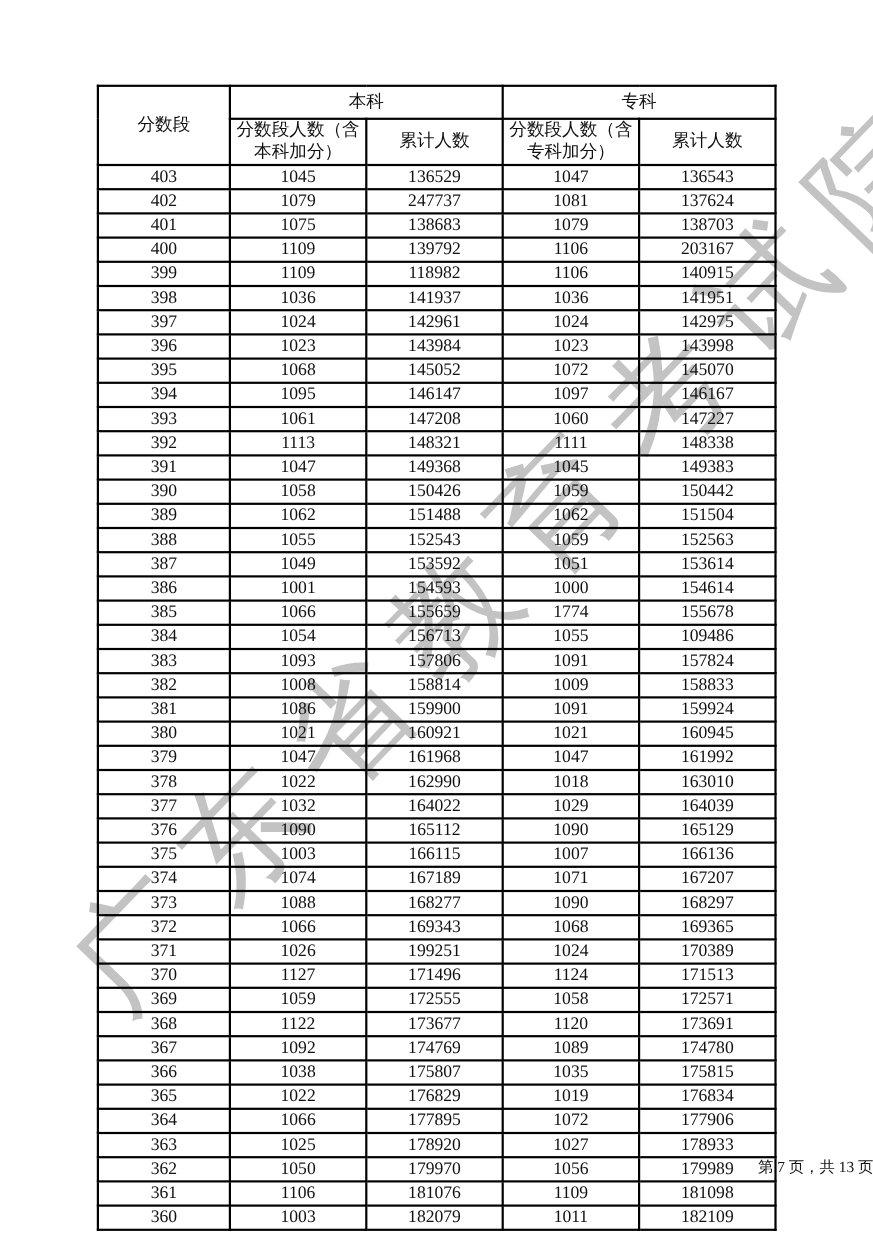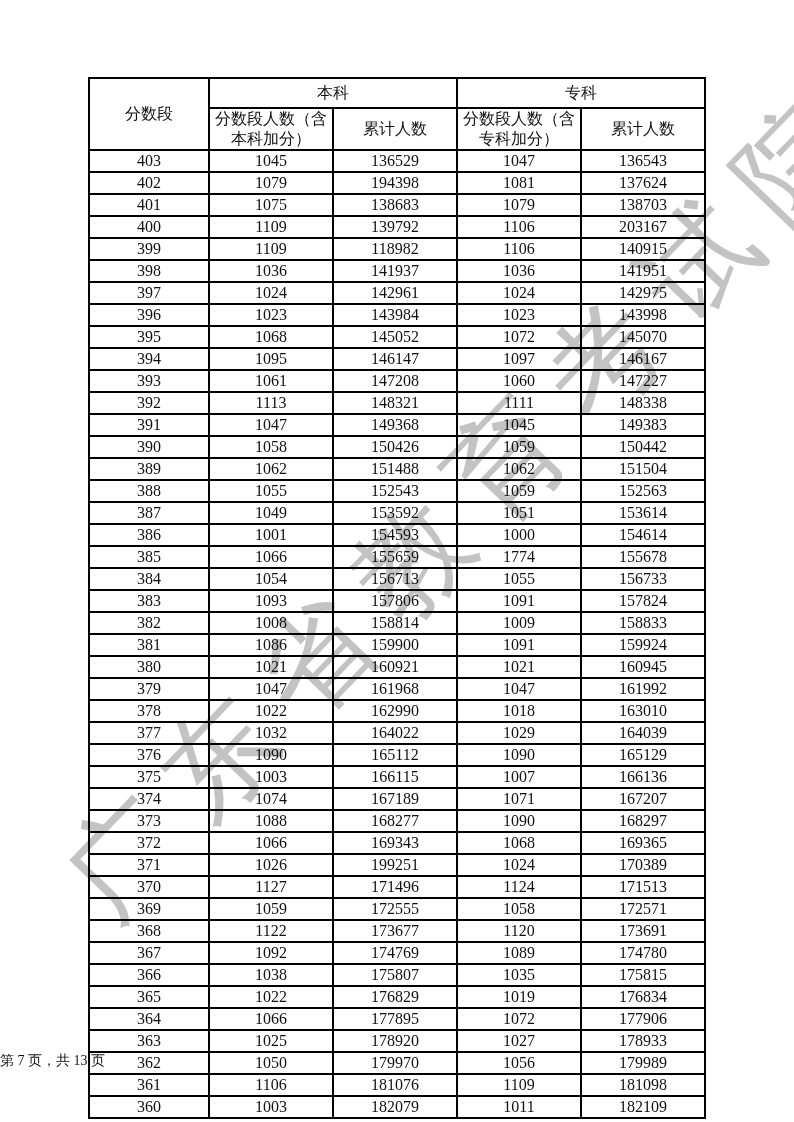--- a/index.html
+++ b/index.html
@@ -52,21 +52,21 @@
   .score-table th.group-row { height: 28px; margin-top: 28px; }
   .score-table th.sub-row   { height: 39px; white-space: pre-line; }
   .score-table td           { height: 18.3px; }
   .col-score  { width: 120px; }
   .col-num    { width: 124px; }
   .footer {
     position: absolute;
     top: 1052px;
     left: 0;
     width: 794px;
-    text-align: left;
+    text-align: right;
     font-size: 14px;
     z-index: 1;
   }
 </style>
 </head>
 <body>
 
 <div class="page">
 
   <div class="watermark">广东省教育考试院</div>
@@ -98,21 +98,21 @@
         <tr>
           <td>403</td>
           <td>1045</td>
           <td>136529</td>
           <td>1047</td>
           <td>136543</td>
         </tr>
         <tr>
           <td>402</td>
           <td>1079</td>
-          <td>194398</td>
+          <td>247737</td>
           <td>1081</td>
           <td>137624</td>
         </tr>
         <tr>
           <td>401</td>
           <td>1075</td>
           <td>138683</td>
           <td>1079</td>
           <td>138703</td>
         </tr>
@@ -226,21 +226,21 @@
           <td>1066</td>
           <td>155659</td>
           <td>1774</td>
           <td>155678</td>
         </tr>
         <tr>
           <td>384</td>
           <td>1054</td>
           <td>156713</td>
           <td>1055</td>
-          <td>156733</td>
+          <td>109486</td>
         </tr>
         <tr>
           <td>383</td>
           <td>1093</td>
           <td>157806</td>
           <td>1091</td>
           <td>157824</td>
         </tr>
         <tr>
           <td>382</td>

